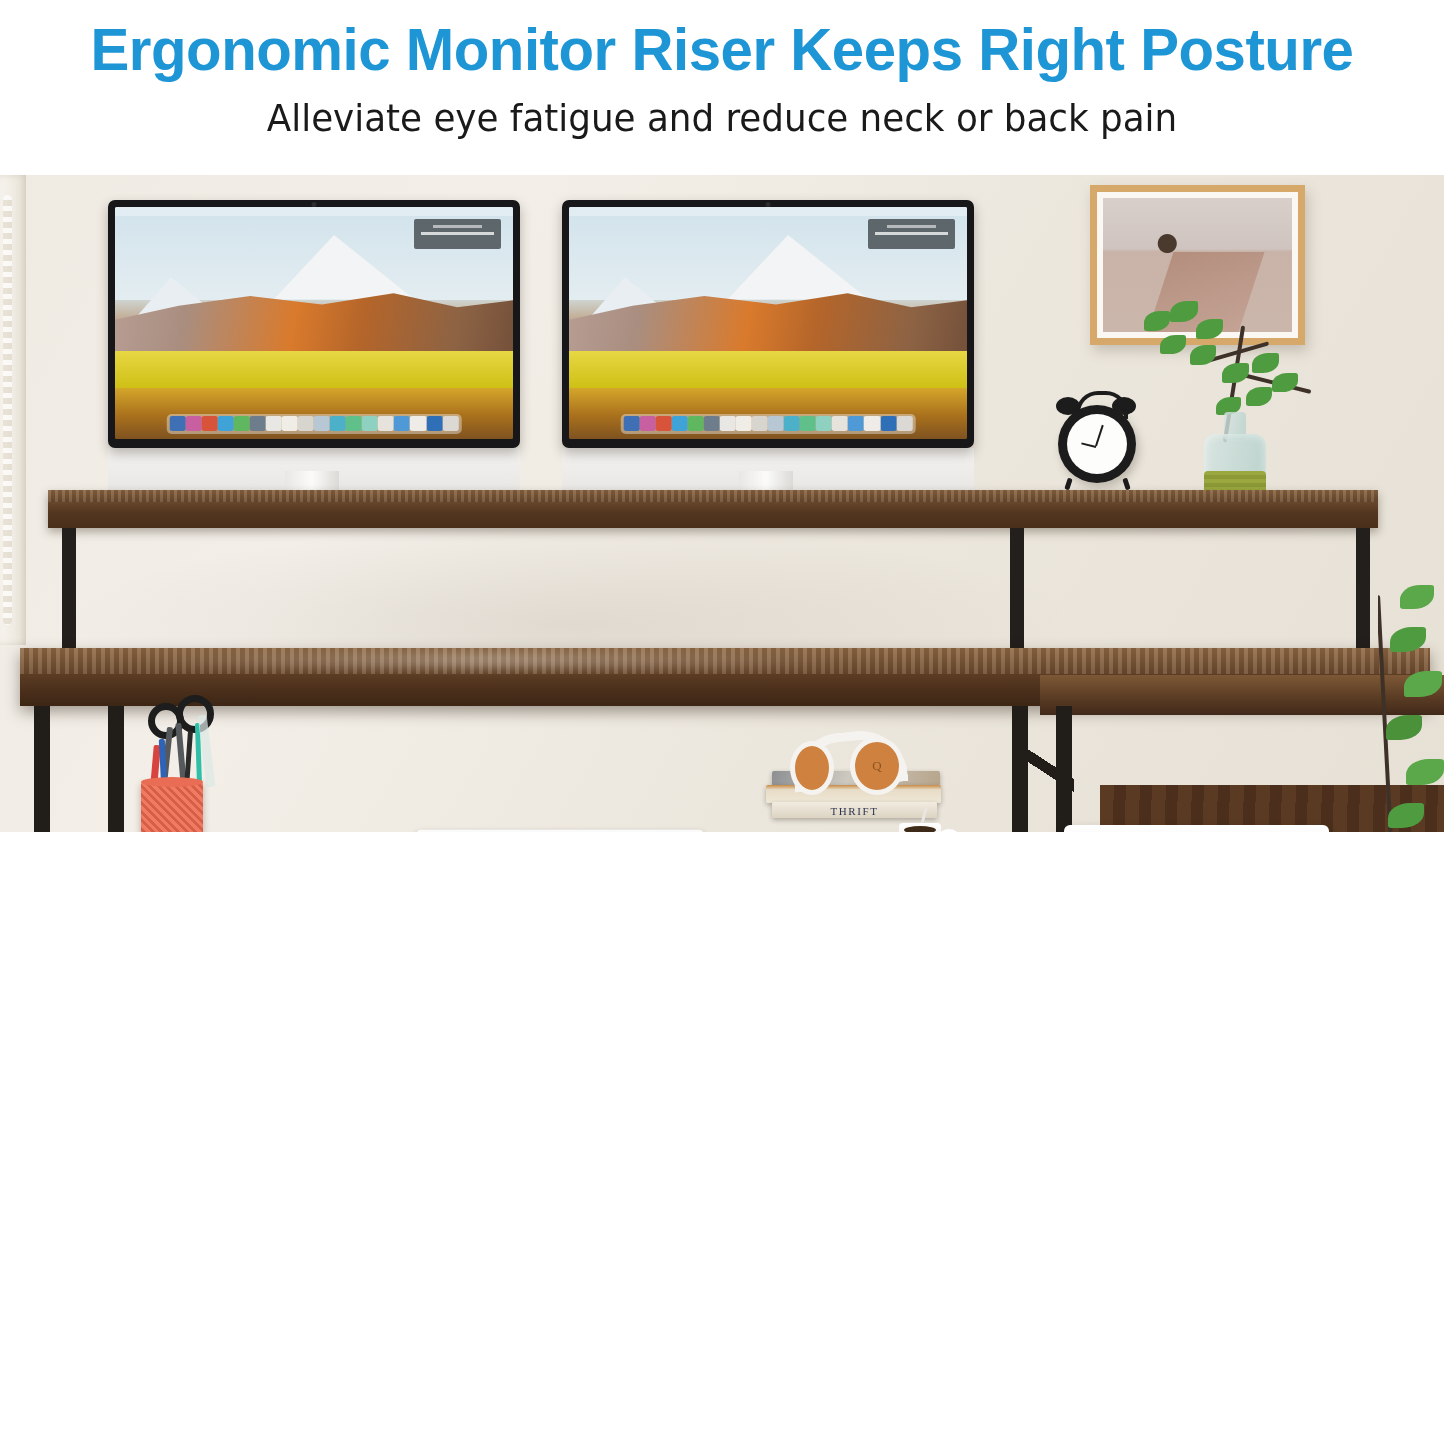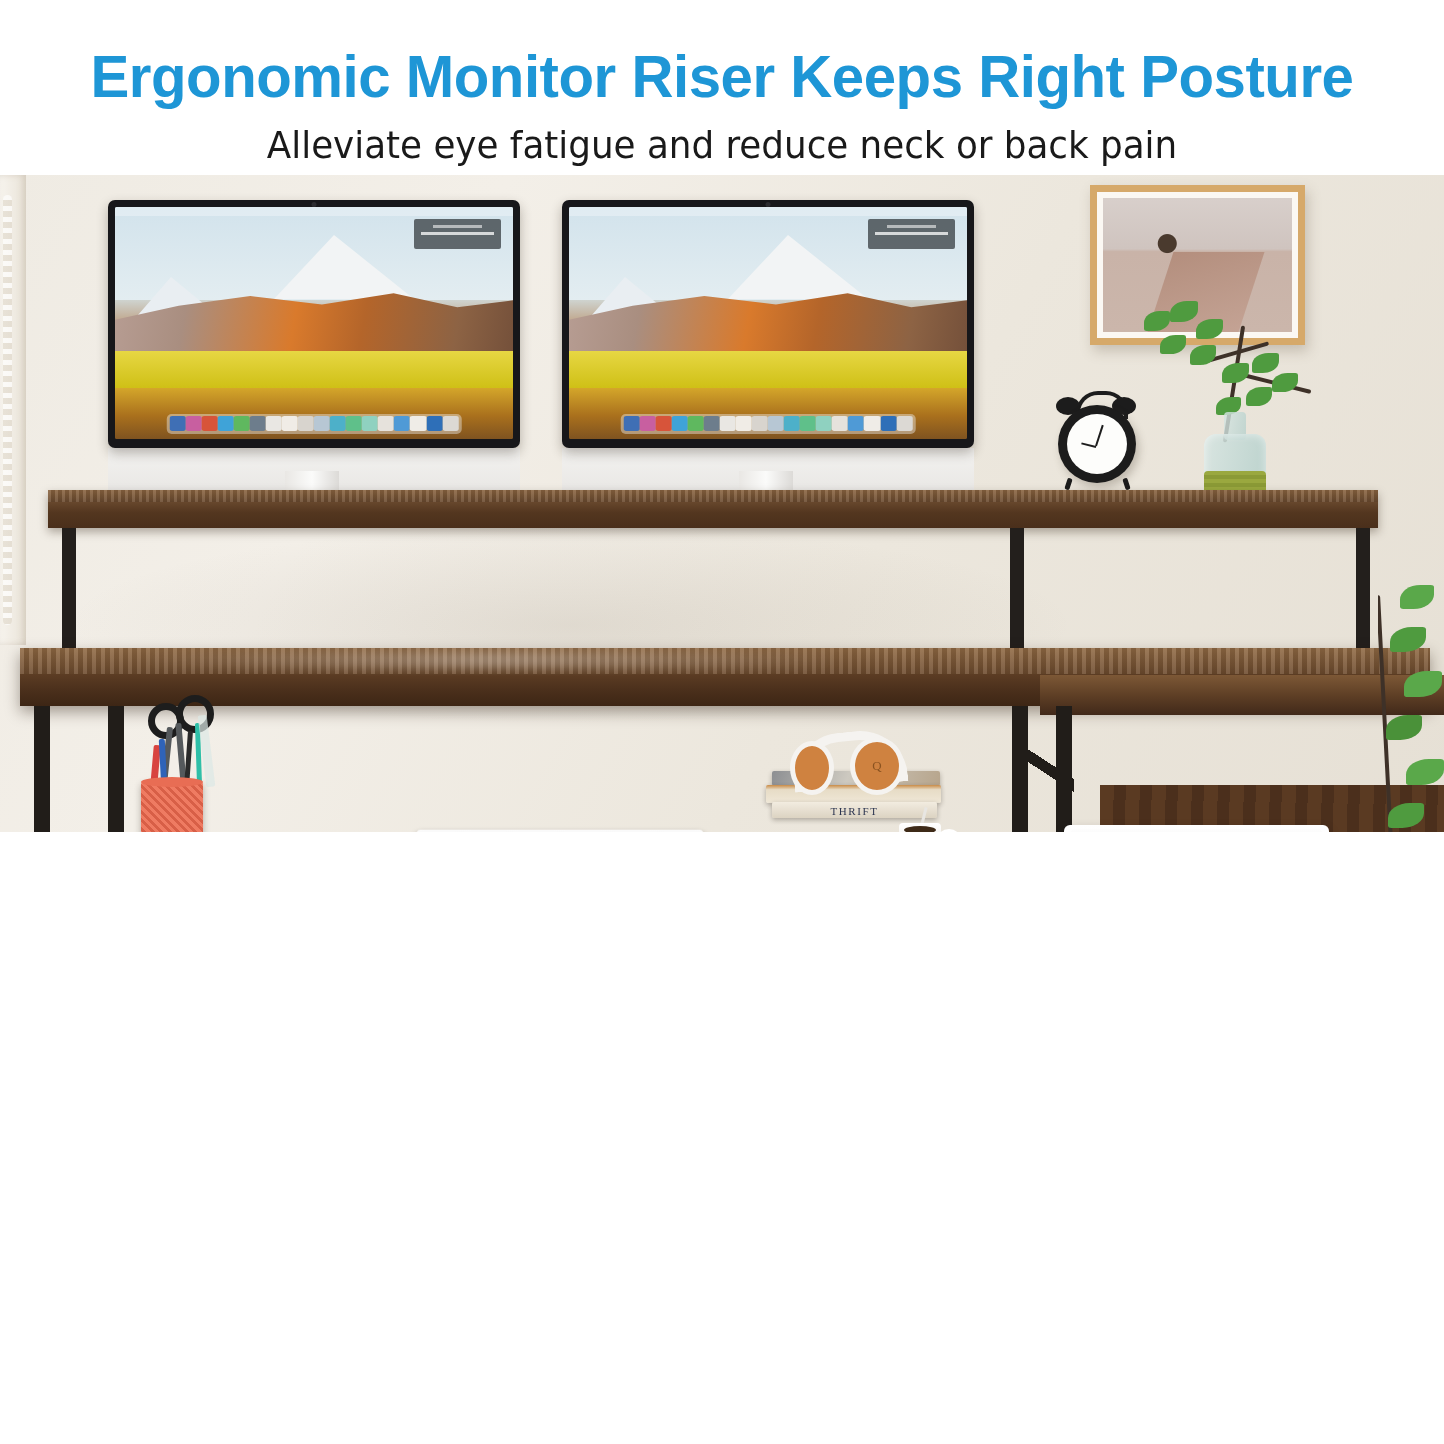--- a/index.html
+++ b/index.html
@@ -1,20 +1,20 @@
 <!DOCTYPE html>
 <html><head>
 <meta charset="utf-8">
 <style>
   html,body{margin:0;padding:0;background:#fff;}
   body{width:1444px;height:1444px;overflow:hidden;font-family:"Liberation Sans",sans-serif;}
   .page{position:relative;width:1444px;height:1444px;background:#ffffff;}
 
   
-  .header{position:absolute;left:0;top:0;width:1444px;height:175px;background:#ffffff;margin-top:27px;}
+  .header{position:absolute;left:0;top:0;width:1444px;height:175px;background:#ffffff;}
   .headline{position:absolute;left:0;top:18px;width:1444px;text-align:center;
     font-family:"Liberation Sans Narrow","Liberation Sans",sans-serif;
     font-weight:700;font-size:60px;letter-spacing:-0.5px;line-height:1.05;
     color:#1E96D6;white-space:nowrap;transform:scaleX(0.97);}
   .subline{position:absolute;left:0;top:98px;width:1444px;text-align:center;
     font-family:"DejaVu Sans","Liberation Sans",sans-serif;
     font-weight:400;font-size:38px;letter-spacing:0px;line-height:1.1;
     color:#1a1a1a;white-space:nowrap;transform:scaleX(0.94);}
 
   

